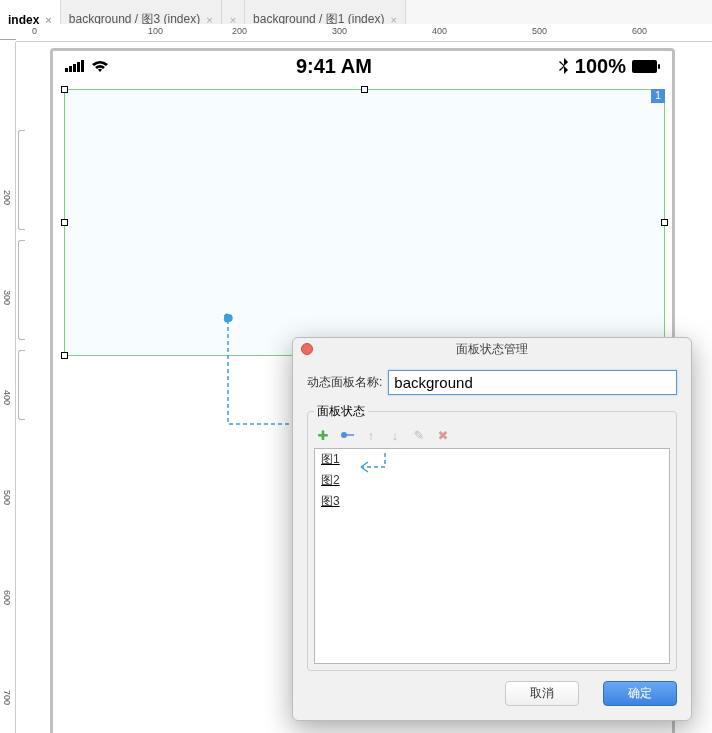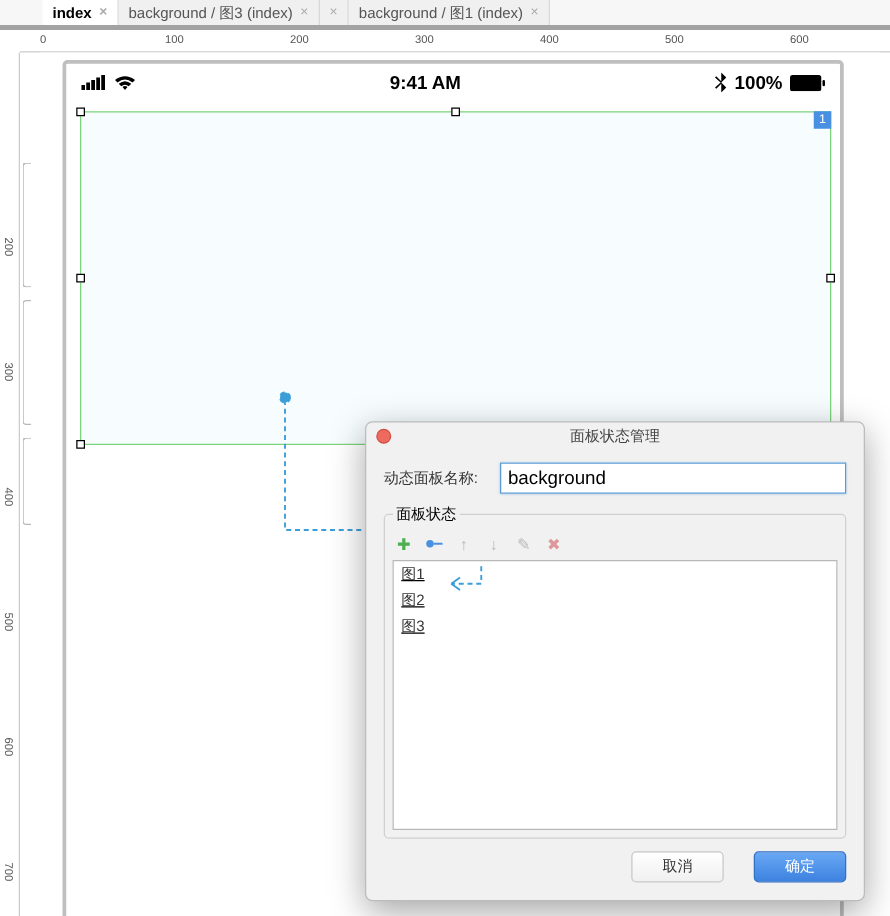--- a/index.html
+++ b/index.html
@@ -1,54 +1,54 @@
 <!DOCTYPE html>
 <html><head>
 <meta charset="utf-8">
 <style>
 * { box-sizing: border-box; margin: 0; padding: 0; font-family: -apple-system, "Helvetica Neue", Arial, sans-serif; }
 body { width: 712px; height: 733px; background: #fff; position: relative; overflow: hidden; }
 
 
-.tab-bar { height: 24px; background: #f7f7f7; border-bottom: 4px solid #a3a3a3; display: flex; font-size: 12px; padding-left: 34px; }
+.tab-bar { height: 40px; background: #f7f7f7; border-bottom: 1px solid #a3a3a3; display: flex; font-size: 12px; }
 .tab { display: flex; align-items: center; padding: 0 8px; border-right: 1px solid #d8d8d8; background: #f0f0f0; color: #555; gap: 6px; }
 .tab.active { background: #fff; color: #000; font-weight: 600; }
 .tab .close { color: #aaa; font-size: 11px; }
 
 
 .hruler { position: absolute; top: 24px; left: 16px; right: 0; height: 18px; background: #fff; border-bottom: 1px solid #ccc; font-size: 9px; color: #555; }
 .hruler .tick { position: absolute; top: 2px; }
 .vruler { position: absolute; top: 42px; left: 0; width: 16px; bottom: 0; background: #fff; border-right: 1px solid #ccc; font-size: 9px; color: #555; }
 .vruler .tick { position: absolute; left: 2px; writing-mode: vertical-rl; transform-origin: left top; }
 
 .bracket { position: absolute; left: 18px; width: 7px; border: 1px solid #b8b8b8; border-right: none; border-radius: 3px 0 0 3px; }
 
 
 .canvas { position: absolute; top: 42px; left: 32px; right: 8px; bottom: 0; background-image: radial-gradient(circle, #bbb 0.5px, transparent 0.5px); background-size: 8px 8px; background-color: #fff; }
 
 
 .phone { position: absolute; top: 6px; left: 18px; width: 625px; border: 3px solid #bfbfbf; border-radius: 4px; background: #fff; }
-.statusbar { height: 28px; display: flex; align-items: center; justify-content: space-between; padding: 15px 12px; font-size: 15px; font-weight: 600; }
+.statusbar { height: 28px; display: flex; align-items: center; justify-content: space-between; padding: 15px 12px; font-size: 20px; font-weight: 600; }
 .statusbar .left, .statusbar .right { display: flex; align-items: center; gap: 6px; }
 .statusbar svg { display: block; }
 
 
 .selbox { position: absolute; border: 1px solid #7bd47b; background: rgba(200,240,255,0.15); }
 .handle { position: absolute; width: 7px; height: 7px; background: #fff; border: 1px solid #000; }
 .badge { position: absolute; top: -1px; right: -1px; width: 14px; height: 14px; background: #4a90e2; color: #fff; font-size: 10px; text-align: center; line-height: 14px; }
 
 
 .arrow-line { position: absolute; stroke: #3b9ed8; stroke-width: 1.5; stroke-dasharray: 4 3; fill: none; }
 
 
 .dialog { position: absolute; top: 337px; left: 292px; width: 400px; background: #f1f1f1; border: 1px solid #bcbcbc; border-radius: 6px; box-shadow: 0 8px 28px rgba(0,0,0,0.35); font-size: 12px; }
 .dlg-title { position: relative; height: 22px; text-align: center; line-height: 22px; color: #444; }
 .dlg-close { position: absolute; left: 8px; top: 5px; width: 12px; height: 12px; border-radius: 50%; background: #ed6a5f; border: 1px solid #d24d42; }
 .dlg-body { padding: 10px 14px 14px; }
-.row { display: flex; align-items: center; gap: 18px; margin-bottom: 8px; }
+.row { display: flex; align-items: center; gap: 6px; margin-bottom: 8px; }
 .row label { color: #333; }
 .row input { flex: 1; border: 1px solid #5b9bd5; padding: 3px 5px; font-size: 15px; box-shadow: 0 0 2px rgba(91,155,213,0.5); outline: none; }
 fieldset { border: 1px solid #d0d0d0; border-radius: 4px; padding: 6px; }
 legend { font-size: 12px; color: #000000; padding: 0 3px; }
 .toolbar { display: flex; align-items: center; gap: 10px; padding: 2px 2px 6px; }
 .toolbar .ico { width: 14px; height: 14px; display: flex; align-items: center; justify-content: center; color: #bbb; font-size: 13px; }
 .toolbar .ico.enabled { color: #4caf50; }
 .toolbar .ico.dup { color: #4a90e2; }
 .listbox { border: 1px solid #b8b8b8; background: #fff; height: 216px; overflow: auto; text-decoration: underline; }
 .listbox .item { padding: 2px 6px; font-size: 12px; color: #333; }
@@ -74,21 +74,21 @@
       <span class="close">×</span>
     </div>
   <div class="tab">
       <span>background / 图1 (index)</span>
       <span class="close">×</span>
     </div>
 </div>
 
 <div class="hruler">
   <span class="tick" style="left:16px">0</span>
-  <span class="tick" style="left:116px">100</span>
+  <span class="tick" style="left:132px">100</span>
   <span class="tick" style="left:216px">200</span>
   <span class="tick" style="left:316px">300</span>
   <span class="tick" style="left:416px">400</span>
   <span class="tick" style="left:516px">500</span>
   <span class="tick" style="left:616px">600</span>
 </div>
 <div class="vruler">
   <span class="tick" style="top:148px">200</span>
   <span class="tick" style="top:248px">300</span>
   <span class="tick" style="top:348px">400</span>

